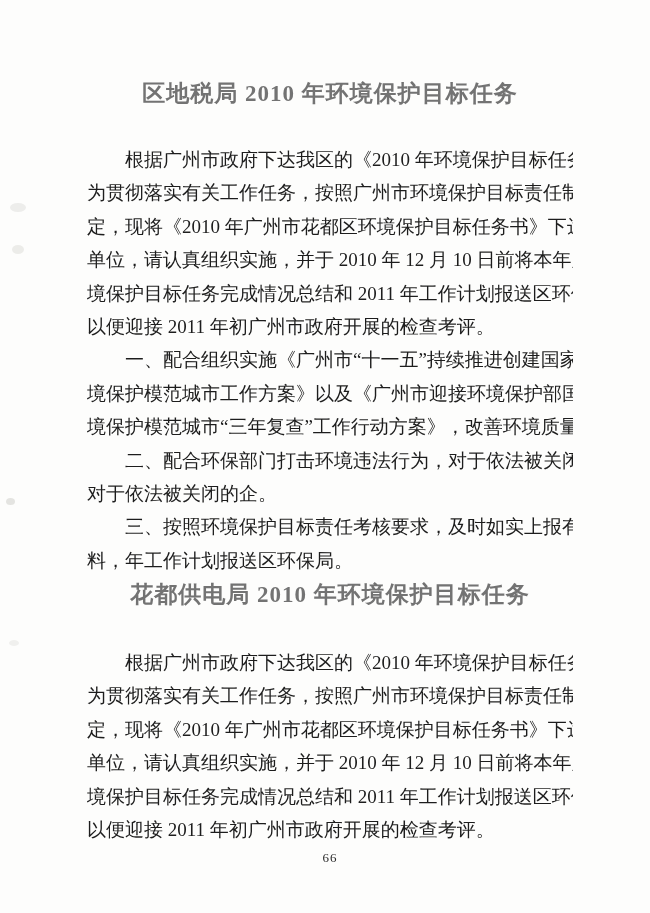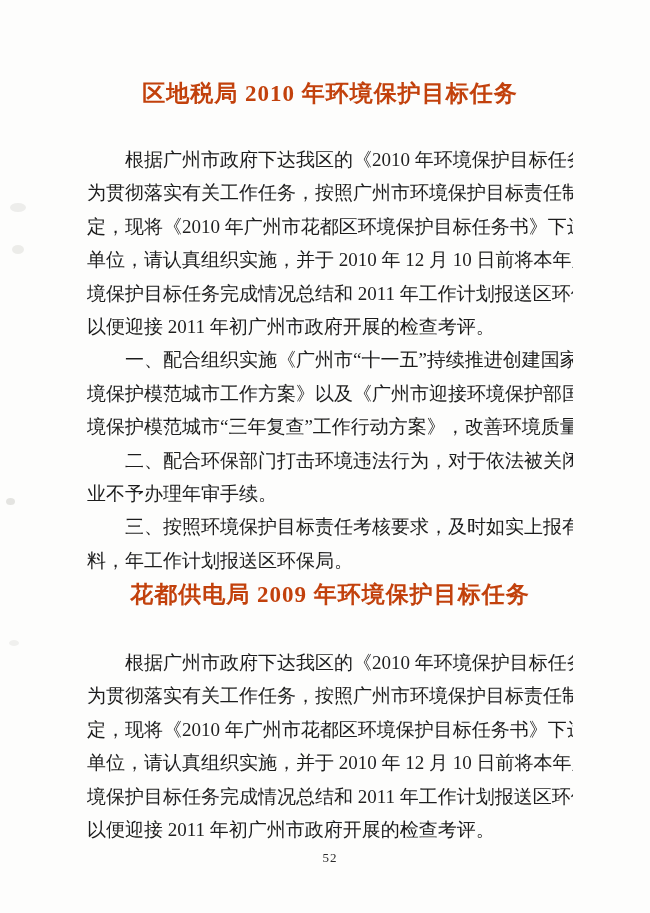--- a/index.html
+++ b/index.html
@@ -18,21 +18,21 @@
     padding: 78px 77px 0 87px;
     overflow: hidden;
   }
   .doc-title {
     font-size: 23px;
     font-weight: bold;
     text-align: center;
     letter-spacing: 1px;
     margin: 0;
     line-height: 31px;
-    color: #c2410c;
+    color: #737373;
   }
   .doc-title.first {
     margin-bottom: 34px;
   }
   .doc-title.second {
     margin-top: 2px;
     margin-bottom: 36px;
   }
   .para {
     margin: 0;
@@ -94,37 +94,37 @@
     </div>
 
     <div class="para">
       <div class="line indent">一、配合组织实施《广州市“十一五”持续推进创建国家环</div>
       <div class="line">境保护模范城市工作方案》以及《广州市迎接环境保护部国家环</div>
       <div class="line end">境保护模范城市“三年复查”工作行动方案》，改善环境质量。</div>
     </div>
 
     <div class="para">
       <div class="line indent">二、配合环保部门打击环境违法行为，对于依法被关闭的企</div>
-      <div class="line end">业不予办理年审手续。</div>
+      <div class="line end">对于依法被关闭的企。</div>
     </div>
 
     <div class="para">
       <div class="line indent">三、按照环境保护目标责任考核要求，及时如实上报有关材</div>
       <div class="line end">料，年工作计划报送区环保局。</div>
     </div>
   </div>
 
   <div>
-    <h1 class="doc-title second">花都供电局 2009 年环境保护目标任务</h1>
+    <h1 class="doc-title second">花都供电局 2010 年环境保护目标任务</h1>
 
     <div class="para">
       <div class="line indent">根据广州市政府下达我区的《2010 年环境保护目标任务书》，</div>
       <div class="line">为贯彻落实有关工作任务，按照广州市环境保护目标责任制的规</div>
       <div class="line">定，现将《2010 年广州市花都区环境保护目标任务书》下达给你</div>
       <div class="line">单位，请认真组织实施，并于 2010 年 12 月 10 日前将本年度环</div>
       <div class="line">境保护目标任务完成情况总结和 2011 年工作计划报送区环保局，</div>
       <div class="line end">以便迎接 2011 年初广州市政府开展的检查考评。</div>
     </div>
   </div>
 
-  <div class="page-number">52</div>
+  <div class="page-number">66</div>
 
 </div>
 
 </body></html>

